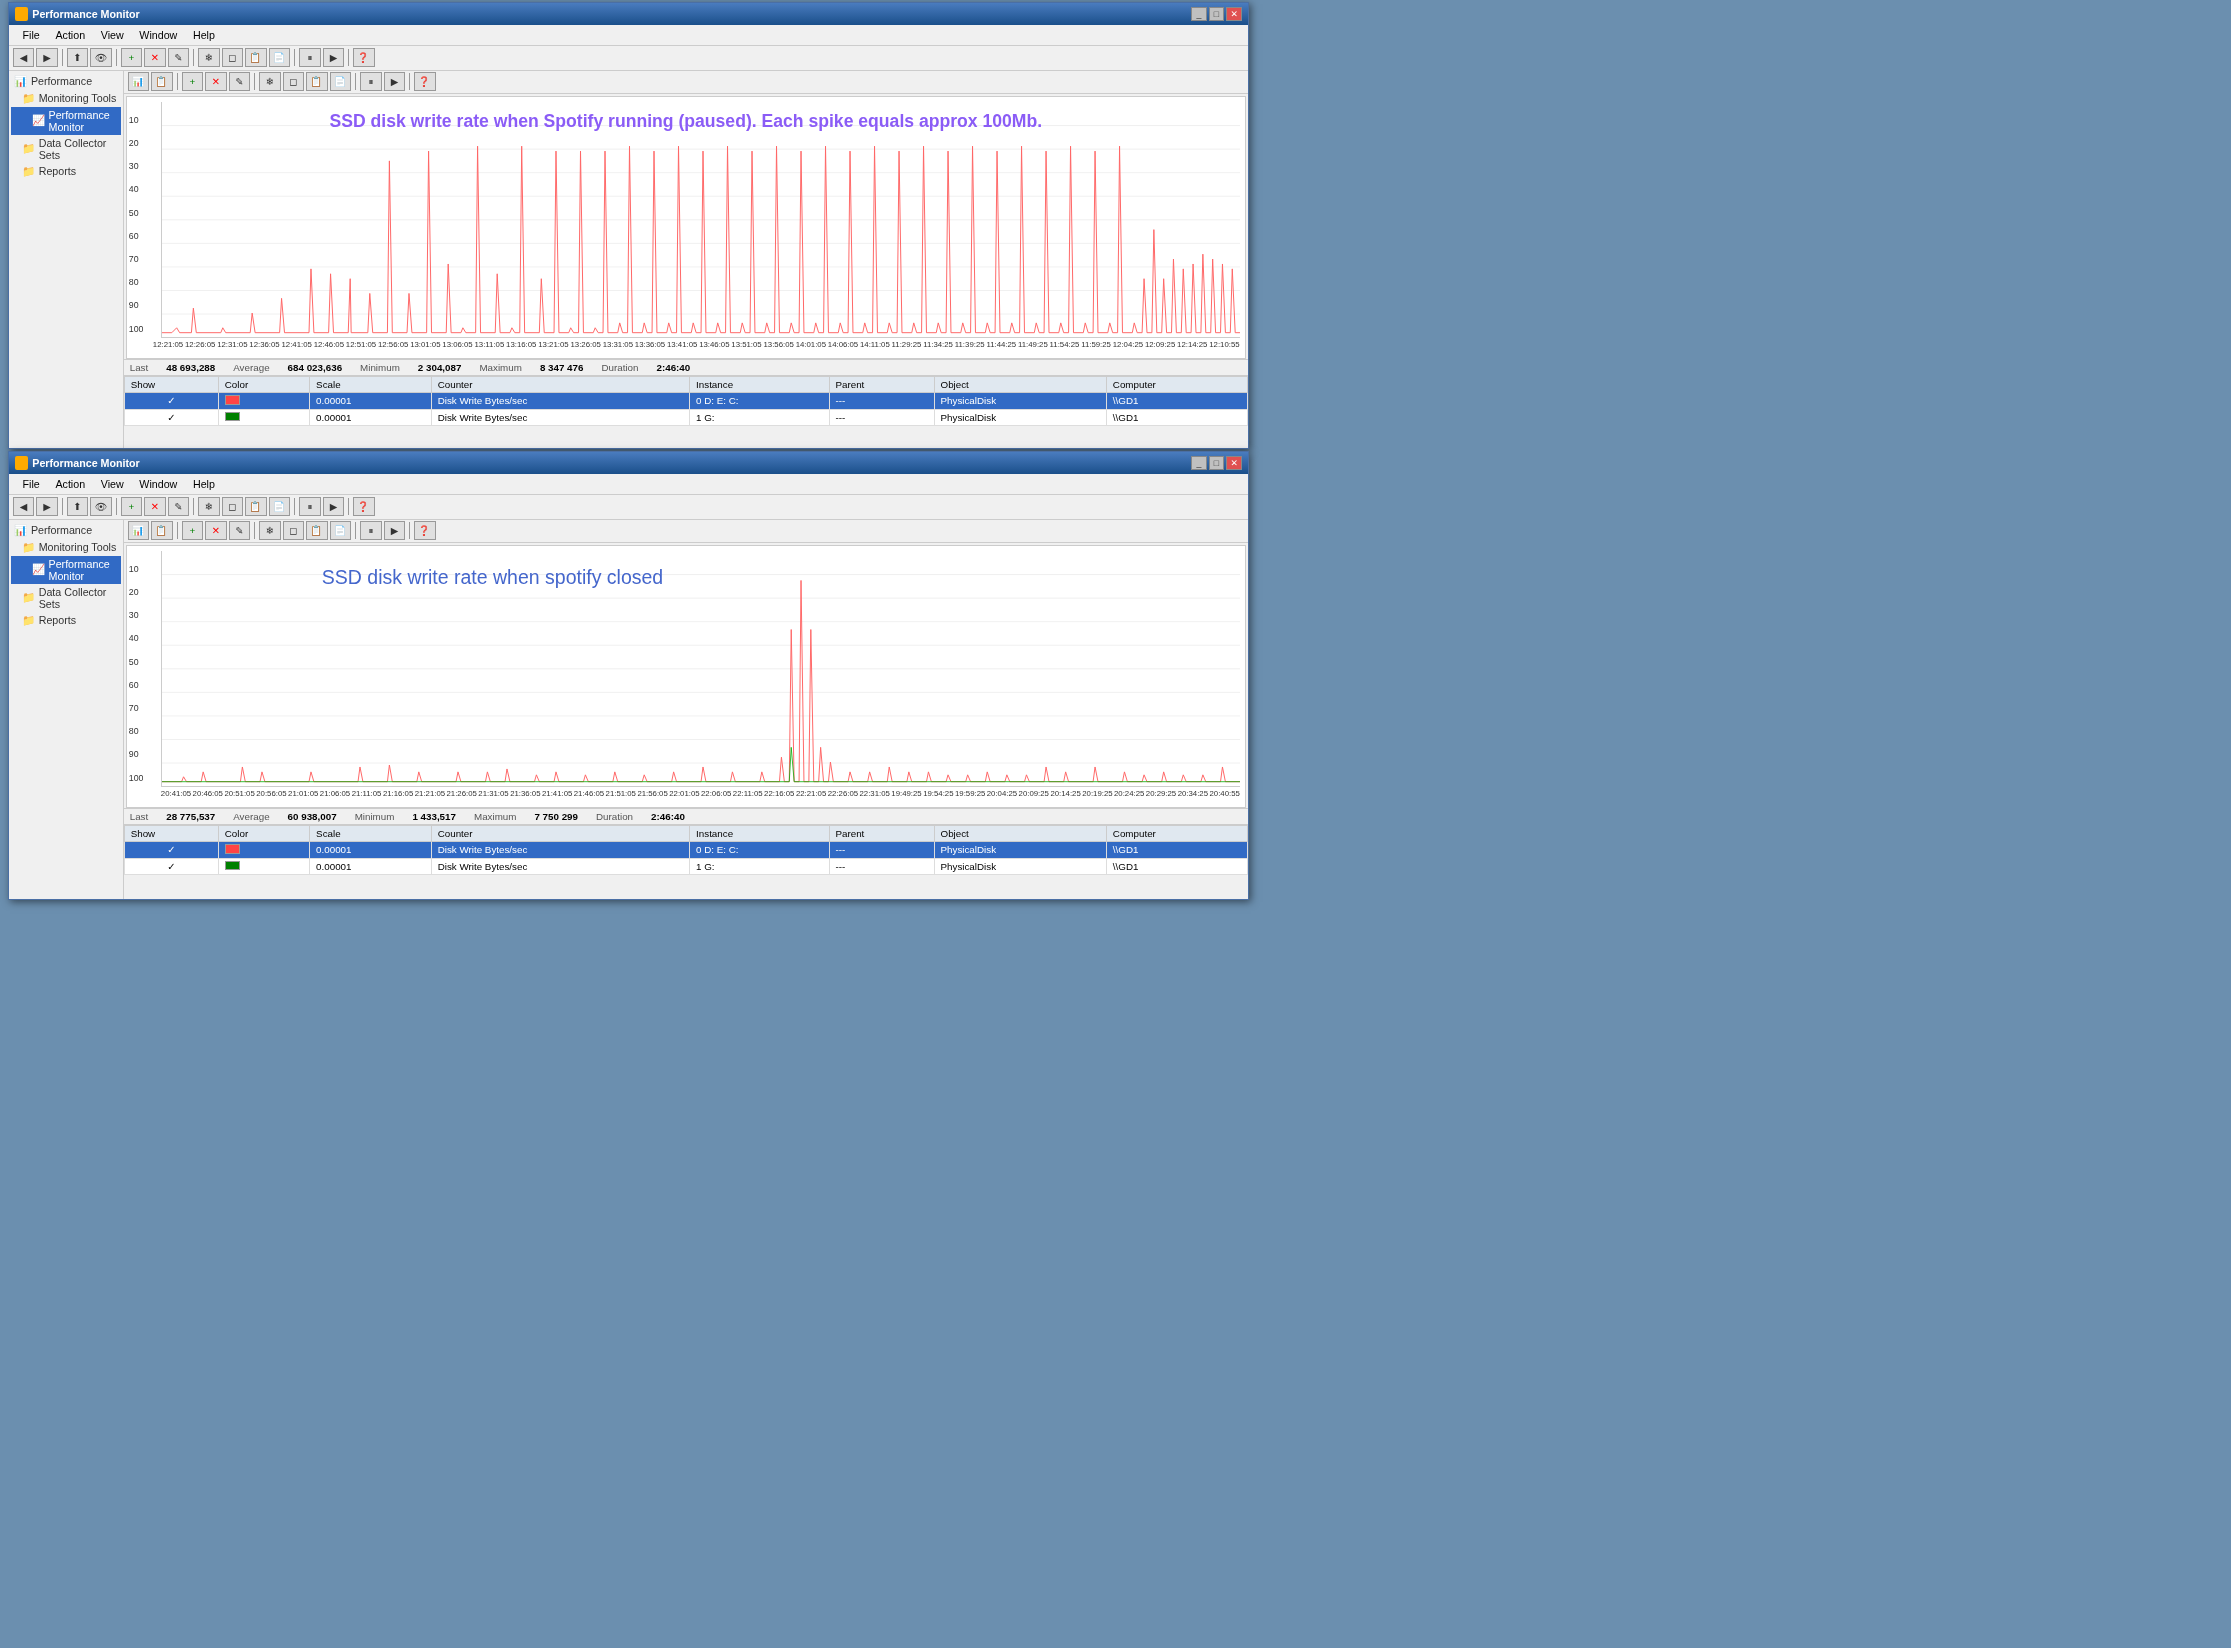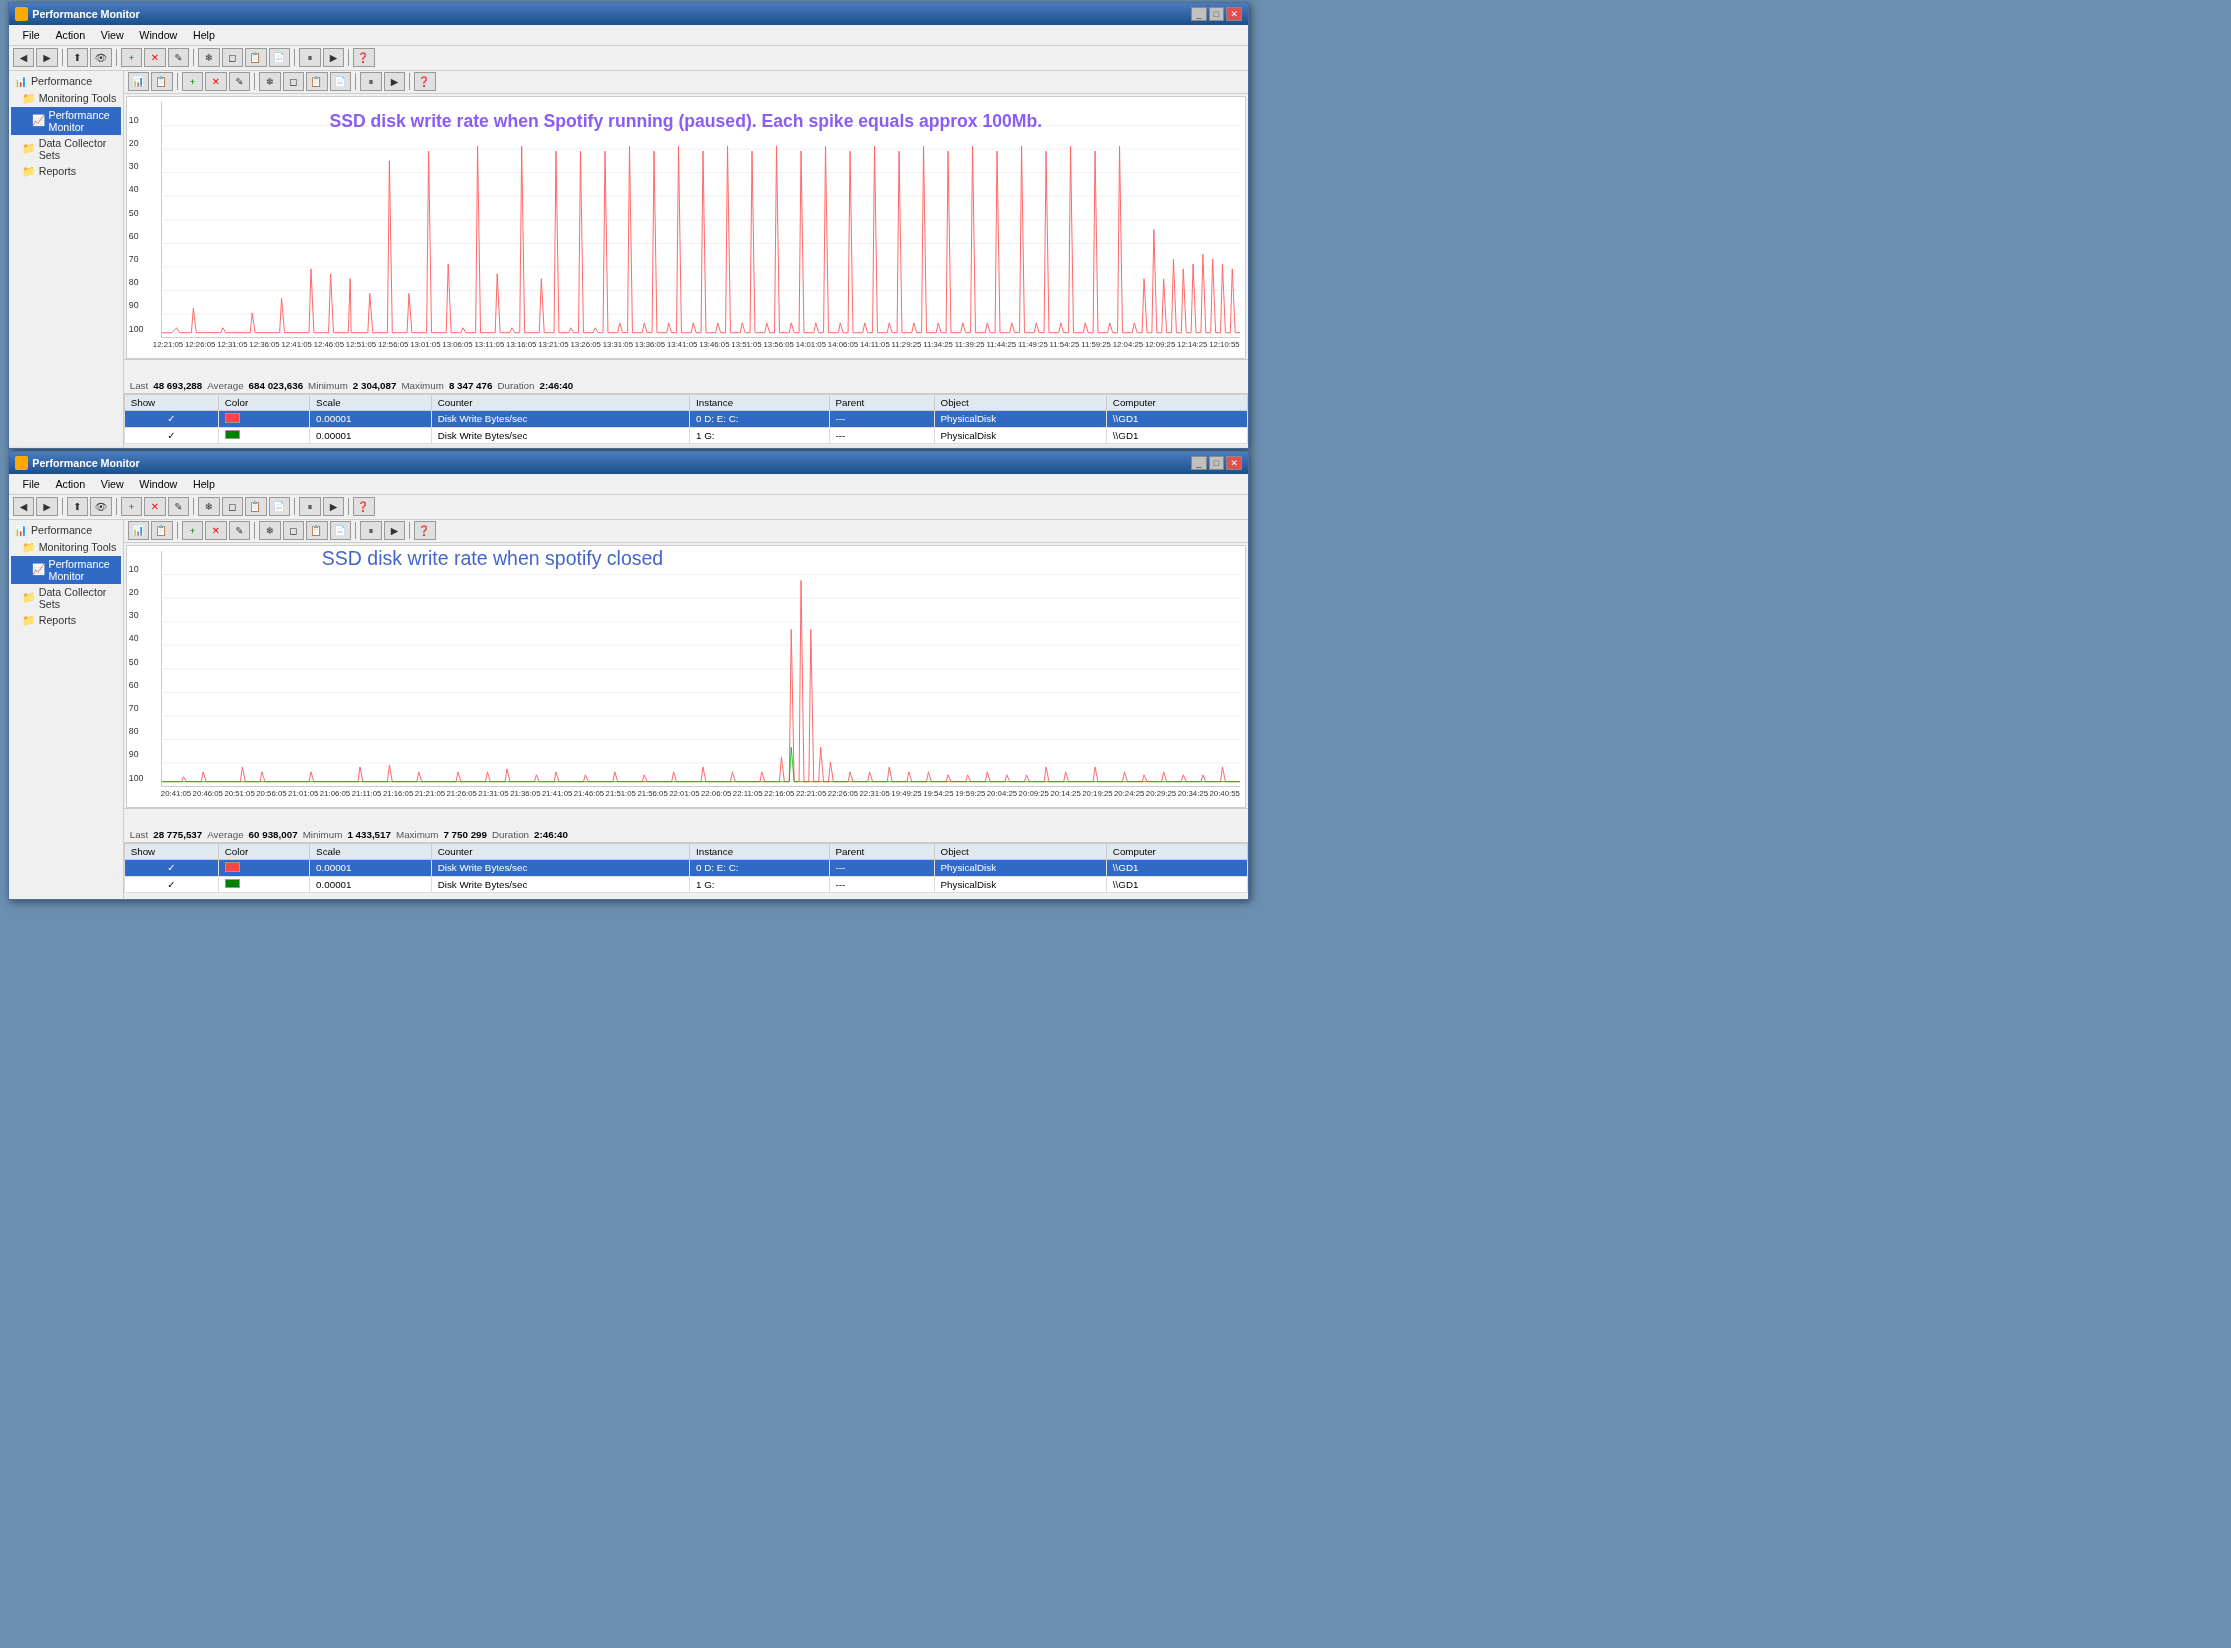--- a/index.html
+++ b/index.html
@@ -164,21 +164,21 @@
       transform: translateX(-50%);
       font-size: 17.6px;
       color: #8b5cf6;
       font-weight: bold;
       white-space: nowrap;
       z-index: 10;
     }
 
     .chart-title-2 {
       position: absolute;
-      top: 1px;
+      top: 20px;
       left: 195px;
       font-size: 19.5px;
       color: #4466cc;
       font-weight: normal;
       white-space: nowrap;
       z-index: 10;
     }
 
     .y-axis {
       position: absolute;
@@ -214,25 +214,25 @@
       bottom: 19.5px;
       background: white;
       border-left: 1px solid #ccc;
       border-bottom: 1px solid #ccc;
     }
 
     .stats-bar {
       background: #f0f0f0;
       border-top: 1px solid #ccc;
       display: flex;
-      align-items: flex-end;
+      align-items: center;
       padding: 2px 5.9px;
       font-size: 9.8px;
-      gap: 5px;
-      height: 34px;
+      gap: 18px;
+      height: 16px;
     }
 
     .stat-label {
       color: #555;
     }
 
     .stat-value {
       color: #000;
       font-weight: bold;
     }

